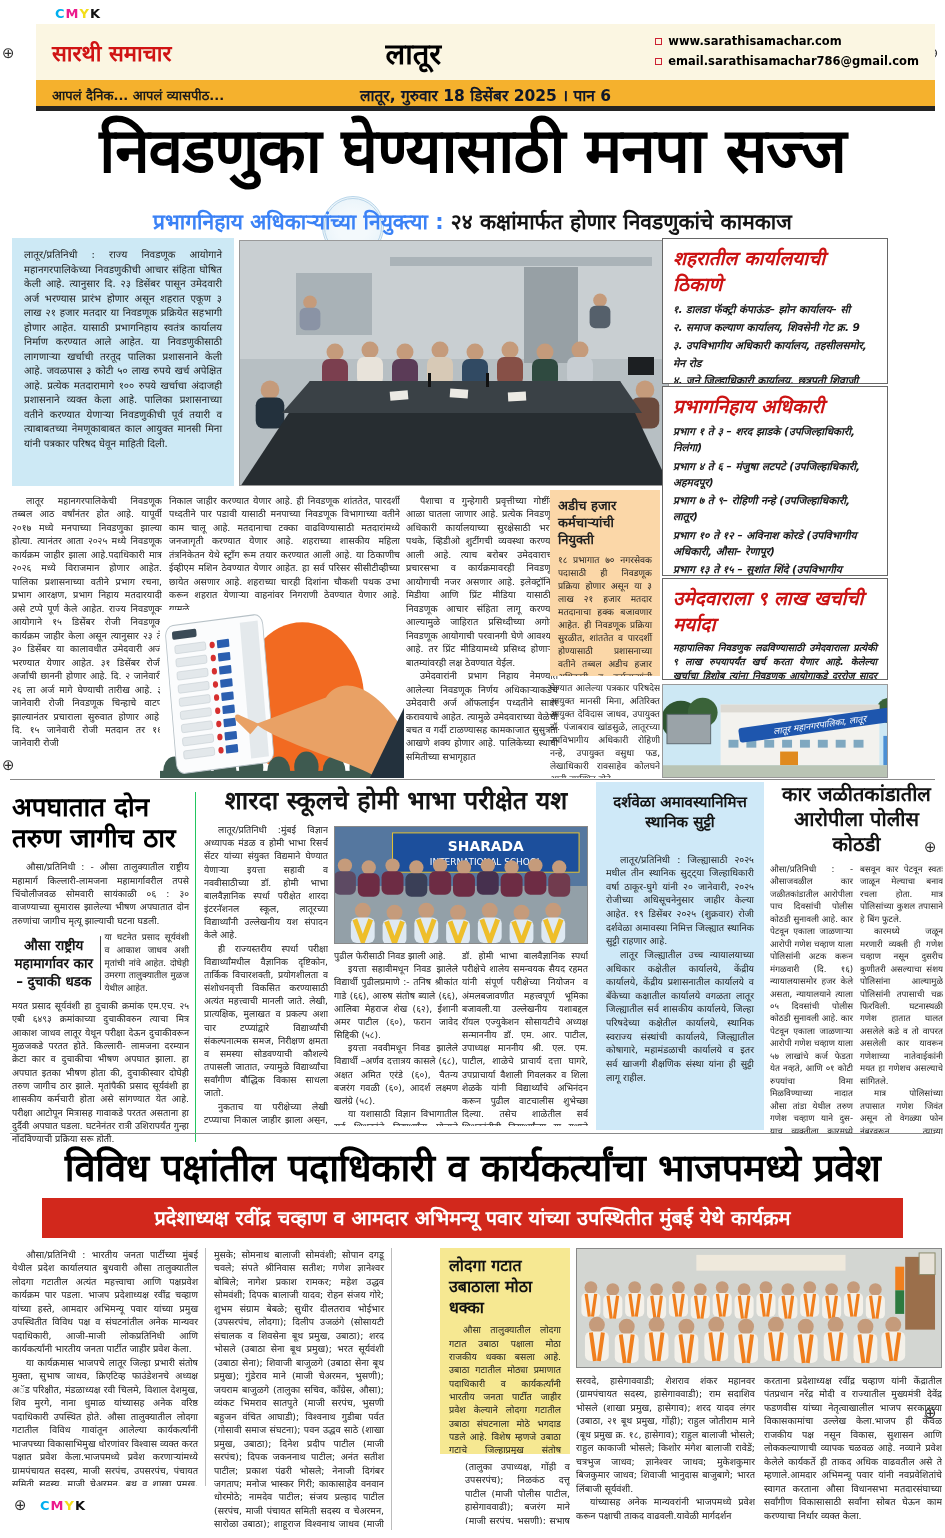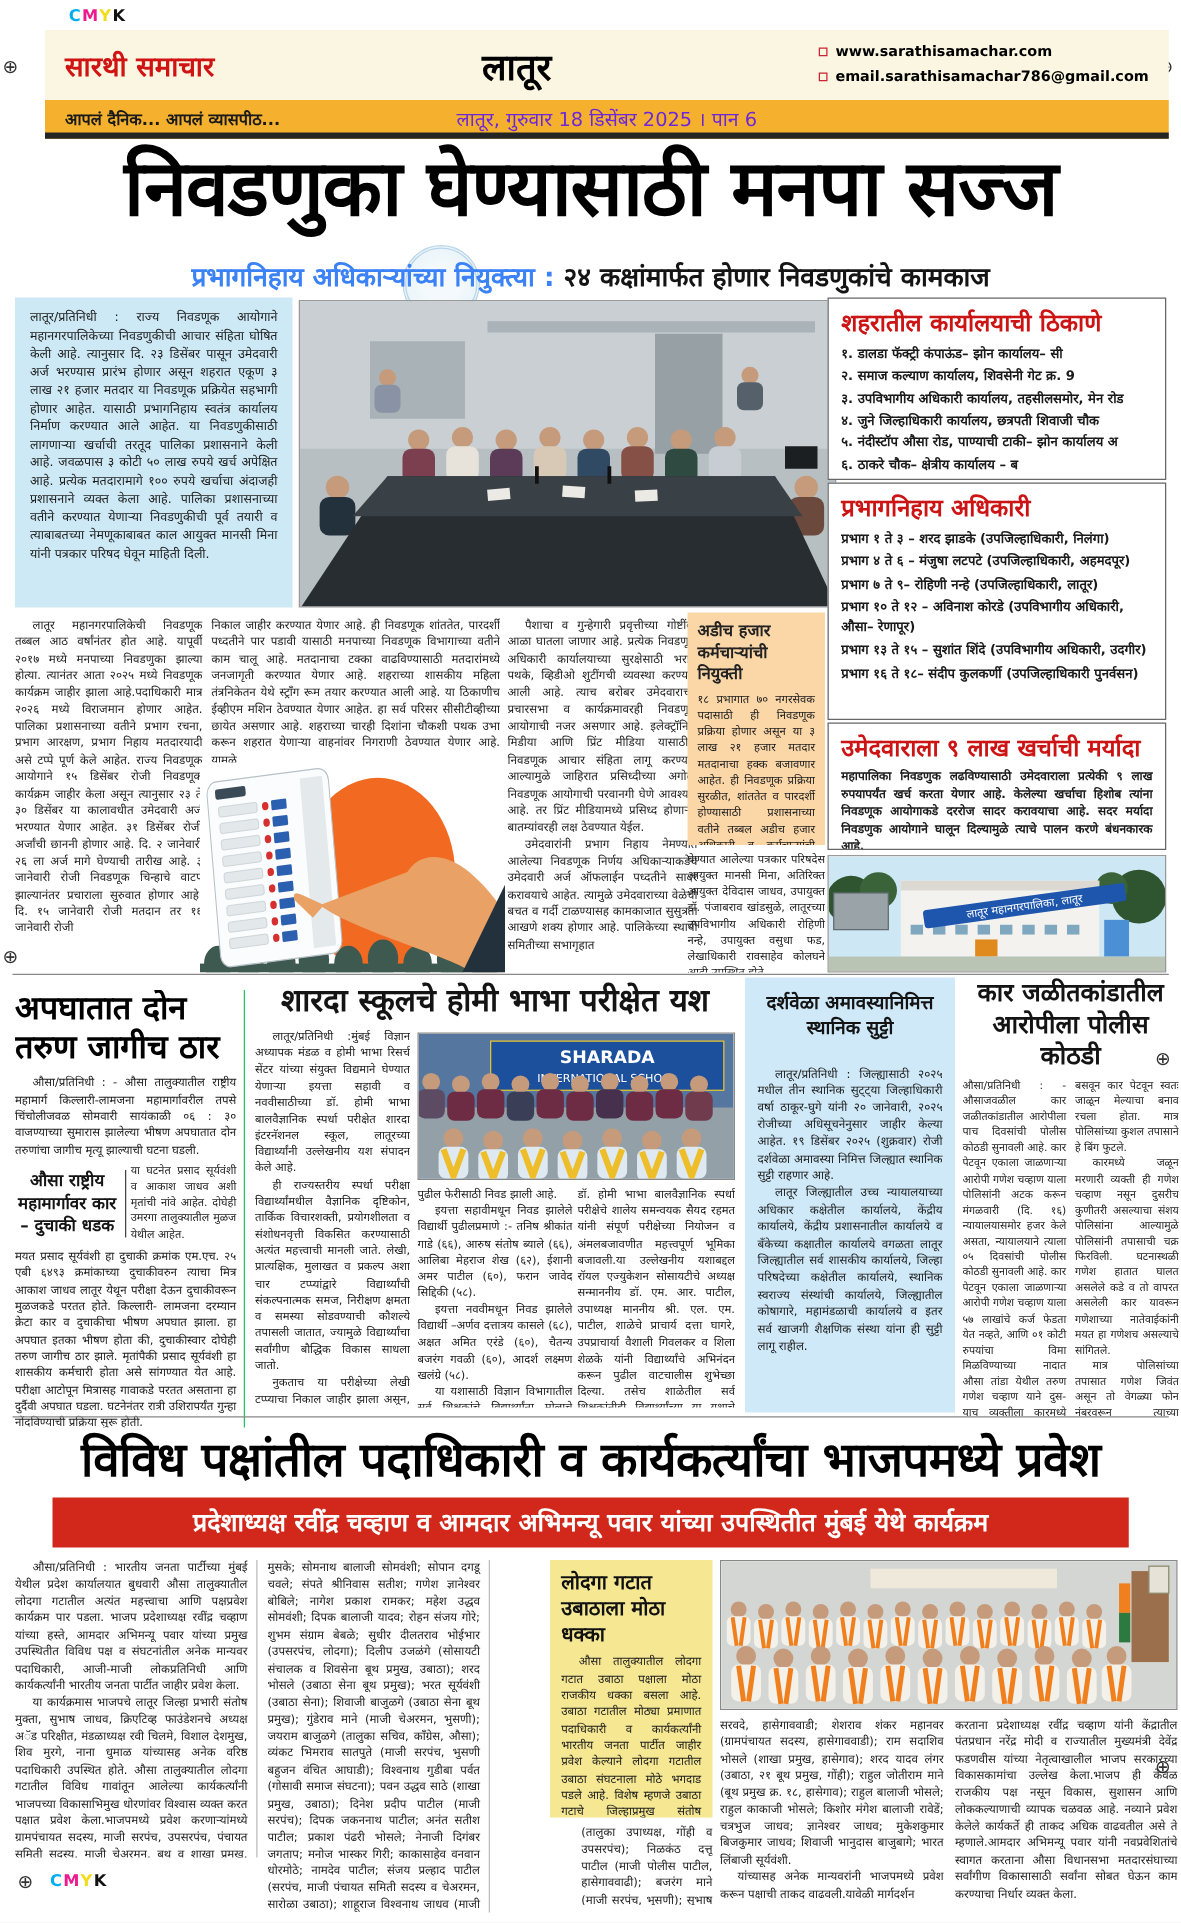--- a/index.html
+++ b/index.html
@@ -19,21 +19,21 @@
   .masthead { position:absolute; top:24px; left:36px; right:10px; height:56px; background:#fbf6e2;
     display:flex; align-items:center; justify-content:space-between; padding:0 16px; }
   .mast-title { font-family:"DejaVu Serif", serif; font-weight:700; font-size:22px; color:#d01414; }
   .mast-city { font-size:29px; font-weight:800; color:#000; }
   .mast-contact { font-size:11.5px; font-weight:600; color:#000; line-height:1.7; }
   .sq { display:inline-block; width:7px; height:7px; border:1.5px solid #c23; margin-right:6px; }
 
   .datebar { position:absolute; top:80px; left:36px; right:10px; height:31px; background:#f5b12d;
     border-bottom:5px solid #242424; }
   .datebar .tagline { position:absolute; left:16px; top:6px; font-size:13px; font-weight:700; color:#1a1a1a; }
-  .datebar .dateline { position:absolute; left:0; right:0; top:4px; text-align:center; font-size:15.5px; font-weight:400; color:#6d28d9; }
+  .datebar .dateline { position:absolute; left:0; right:0; top:4px; text-align:center; font-size:15.5px; font-weight:700; color:#0f172a; }
 
   .lead-headline { position:absolute; top:114px; left:0; right:0; text-align:center;
     font-size:62px; font-weight:800; letter-spacing:-1px; color:#000; line-height:1.2; }
   .seal { position:absolute; top:196px; left:322px; width:62px; height:62px; border-radius:50%;
     border:3px double #7fb3d8; background:radial-gradient(circle,#eaf5fb 40%, #cfe6f3); opacity:.55; }
   .kicker { position:absolute; top:207px; left:0; right:0; text-align:center; font-size:21px; font-weight:800; }
   .kicker .red { color:#3b82f6; }
 
   
   .lead-band { position:absolute; top:238px; left:12px; right:12px; height:540px; }
@@ -42,21 +42,21 @@
   .leadphoto { position:absolute; left:227px; top:2px; width:430px; height:246px; border:1px solid #999; }
   .colA { position:absolute; left:0; top:256px; width:150px; height:284px; font-size:9.3px; }
   .colB { position:absolute; left:157px; top:256px; width:231px; height:284px; font-size:9.3px; }
   .colC { position:absolute; left:394px; top:256px; width:152px; height:284px; font-size:9.3px; }
   .evm { position:absolute; left:148px; top:372px; width:244px; height:168px; background:#fff; }
   .staffbox { position:absolute; left:538px; top:252px; width:110px; height:186px; background:#fbd7a8; padding:8px; }
   .staffbox h3 { font-size:13px; line-height:1.3; color:#222; margin-bottom:5px; }
   .staffbox p { font-size:9px; }
   .attendees { position:absolute; left:538px; top:444px; width:110px; height:96px; font-size:9px; }
 
-  .rail { position:absolute; left:650px; top:0; width:271px; height:540px; }
+  .rail { position:absolute; left:650px; top:0; width:226px; height:540px;font-style:italic; }
   .railbox { position:absolute; left:0; right:0; border:1px solid #666; padding:6px 10px; background:#fff; }
   .railbox h3 { color:#cc1414; font-size:19px; margin-bottom:4px; }
   .railbox .item { font-size:10.5px; font-weight:600; line-height:1.7; color:#1a1a1a; }
   .b1 { top:0; height:146px; }
   .b2 { top:148px; height:190px; }
   .b2 .item { line-height:1.55; margin-bottom:2px; }
   .b3 { top:340px; height:102px; }
   .b3 p { font-size:9.6px; font-weight:600; }
   .bldg { position:absolute; top:446px; height:94px; left:0; right:0; border:1px solid #999; }
 

